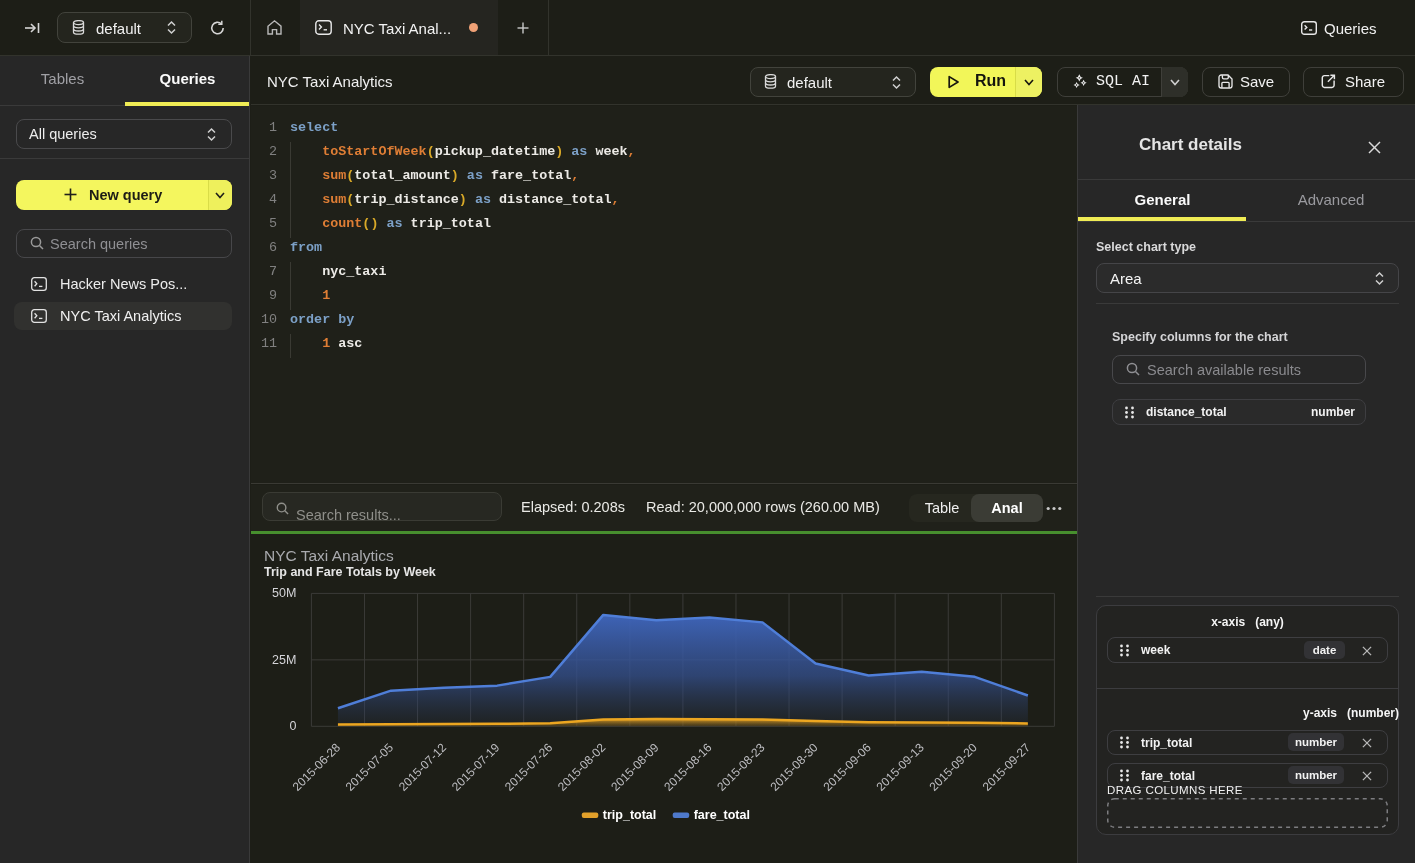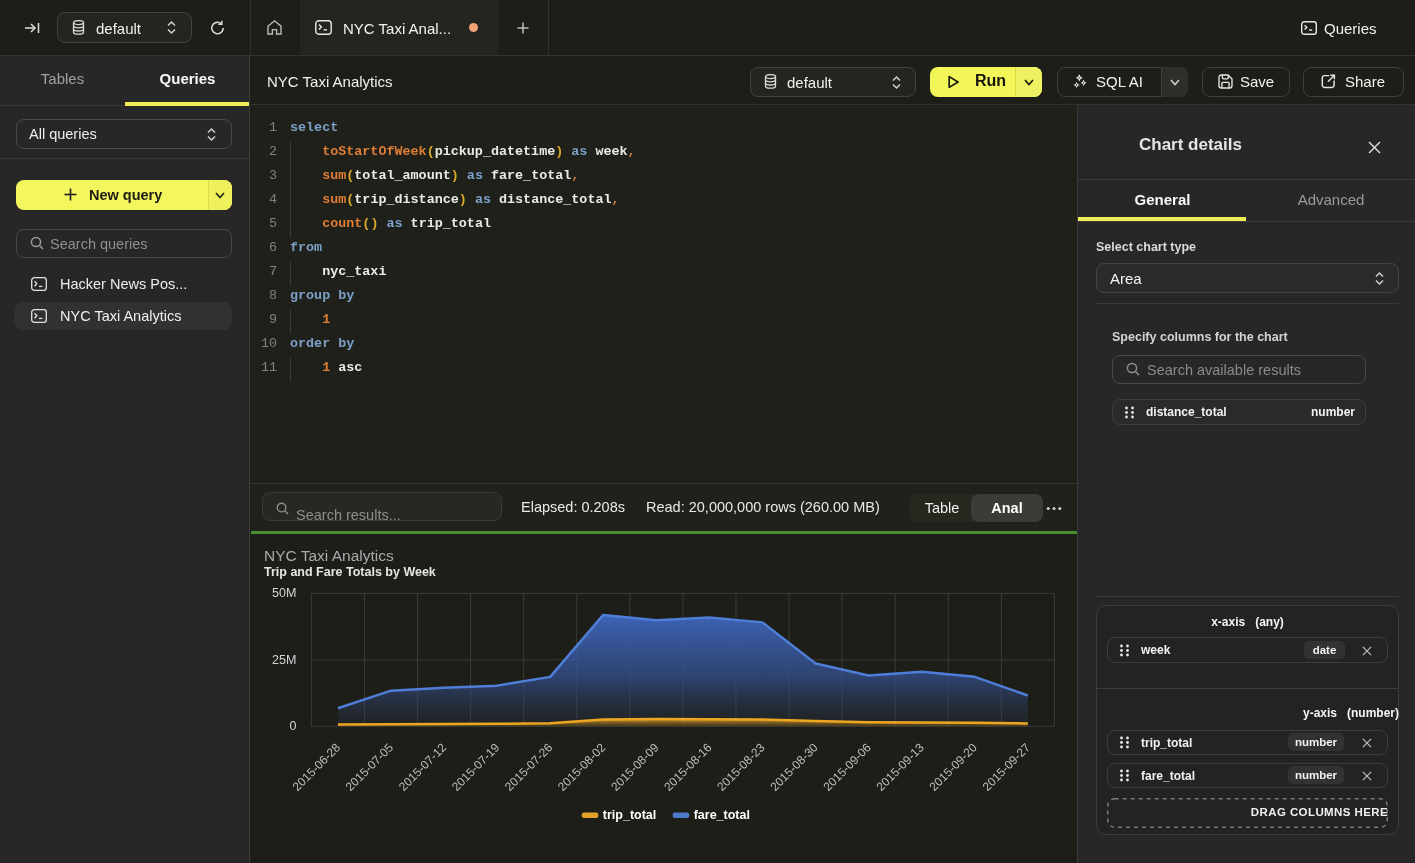--- a/index.html
+++ b/index.html
@@ -139,21 +139,21 @@
     <path d="M1 1 L5 5.5 L9 1"></path>
   </svg>
 
   <div class="abs" style="left:1057px;top:67px;width:131px;height:30px;border:1px solid #3f3f3a;border-radius:8px;"></div>
   <div class="abs" style="left:1161px;top:67px;width:27px;height:30px;border-radius:0 8px 8px 0;background:#2e2f29;border-left:1px solid #3f3f3a;"></div>
   <svg class="abs" style="left:1072px;top:72px" width="17" height="18" viewBox="0 0 17 18" fill="#ebebeb" fill-rule="evenodd">
     <path d="M7.3 2.2 Q8 5.1 10.9 5.8 Q8 6.5 7.3 9.4 Q6.6 6.5 3.7 5.8 Q6.6 5.1 7.3 2.2 Z M7.3 4.9 Q6.9 5.5 6.4 5.8 Q6.9 6.1 7.3 6.7 Q7.7 6.1 8.2 5.8 Q7.7 5.5 7.3 4.9 Z"></path>
     <path d="M11.6 7.7 Q12.2 10.2 14.7 10.8 Q12.2 11.4 11.6 13.9 Q11 11.4 8.5 10.8 Q11 10.2 11.6 7.7 Z M11.6 9.9 Q11.25 10.45 10.75 10.8 Q11.25 11.15 11.6 11.7 Q11.95 11.15 12.45 10.8 Q11.95 10.45 11.6 9.9 Z"></path>
     <path d="M4.6 9.9 Q5.2 12.4 7.7 13 Q5.2 13.6 4.6 16.1 Q4 13.6 1.5 13 Q4 12.4 4.6 9.9 Z M4.6 12.1 Q4.25 12.65 3.75 13 Q4.25 13.35 4.6 13.9 Q4.95 13.35 5.45 13 Q4.95 12.65 4.6 12.1 Z"></path>
   </svg>
-  <div class="abs" style="left:1096px;top:73px;font-size:15px;color:#f2f2f2;font-weight:500;">SQL AI</div>
+  <div class="abs" style="left:1096px;top:73px;font-size:15px;color:#f2f2f2;font-weight:500;font-family:Liberation Mono, monospace;">SQL AI</div>
   <svg class="abs" style="left:1170px;top:79px" width="10" height="7" viewBox="0 0 10 7" fill="none" stroke="#cfcfcf" stroke-width="1.6">
     <path d="M1 1 L5 5.5 L9 1"></path>
   </svg>
 
   <div class="abs" style="left:1202px;top:67px;width:88px;height:30px;border:1px solid #3f3f3a;border-radius:8px;"></div>
   <svg class="abs" style="left:1218px;top:74px" width="15" height="15" viewBox="0 0 15 15" fill="none" stroke="#e8e8e8" stroke-width="1.35">
     <path d="M1 3.2 A2.2 2.2 0 0 1 3.2 1 H10 L14 5 V11.8 A2.2 2.2 0 0 1 11.8 14 H3.2 A2.2 2.2 0 0 1 1 11.8 Z"></path>
     <path d="M4.4 1.2 V3.6 A1.3 1.3 0 0 0 5.7 4.9 H9 A1.3 1.3 0 0 0 10.3 3.6 V1.6"></path>
     <path d="M3.9 13.8 V9.3 A0.9 0.9 0 0 1 4.8 8.4 H10.2 A0.9 0.9 0 0 1 11.1 9.3 V13.8"></path>
   </svg>
@@ -169,21 +169,20 @@
 
   <div class="abs" style="left:251px;top:106px;width:826px;height:378px;background:#1f2019;border-bottom:1px solid #3a3a34;"></div>
   <div id="code" class="abs" style="left:251px;top:116px;width:826px;font-family:'Liberation Mono',monospace;font-size:13.4px;line-height:24px;font-weight:700;">
       <div style="position:relative;height:24px;white-space:pre;"><span style="display:inline-block;width:26px;text-align:right;color:#808080;font-weight:400;">1</span><span style="display:inline-block;width:13px;"></span><span style="color:#7ca0c7">select</span></div>
       <div style="position:relative;height:24px;white-space:pre;"><span style="position:absolute;left:38.5px;top:2px;bottom:-2px;width:1px;background:#3a3a33"></span><span style="display:inline-block;width:26px;text-align:right;color:#808080;font-weight:400;">2</span><span style="display:inline-block;width:13px;"></span>    <span style="color:#df7e35">toStartOfWeek</span><span style="color:#d9a928">(</span><span style="color:#eceae6">pickup_datetime</span><span style="color:#d9a928">)</span> <span style="color:#7ca0c7">as</span> <span style="color:#eceae6">week</span><span style="color:#df7e35">,</span></div>
       <div style="position:relative;height:24px;white-space:pre;"><span style="position:absolute;left:38.5px;top:2px;bottom:-2px;width:1px;background:#3a3a33"></span><span style="display:inline-block;width:26px;text-align:right;color:#808080;font-weight:400;">3</span><span style="display:inline-block;width:13px;"></span>    <span style="color:#df7e35">sum</span><span style="color:#d9a928">(</span><span style="color:#eceae6">total_amount</span><span style="color:#d9a928">)</span> <span style="color:#7ca0c7">as</span> <span style="color:#eceae6">fare_total</span><span style="color:#df7e35">,</span></div>
       <div style="position:relative;height:24px;white-space:pre;"><span style="position:absolute;left:38.5px;top:2px;bottom:-2px;width:1px;background:#3a3a33"></span><span style="display:inline-block;width:26px;text-align:right;color:#808080;font-weight:400;">4</span><span style="display:inline-block;width:13px;"></span>    <span style="color:#df7e35">sum</span><span style="color:#d9a928">(</span><span style="color:#eceae6">trip_distance</span><span style="color:#d9a928">)</span> <span style="color:#7ca0c7">as</span> <span style="color:#eceae6">distance_total</span><span style="color:#df7e35">,</span></div>
       <div style="position:relative;height:24px;white-space:pre;"><span style="position:absolute;left:38.5px;top:2px;bottom:-2px;width:1px;background:#3a3a33"></span><span style="display:inline-block;width:26px;text-align:right;color:#808080;font-weight:400;">5</span><span style="display:inline-block;width:13px;"></span>    <span style="color:#df7e35">count</span><span style="color:#d9a928">(</span><span style="color:#d9a928">)</span> <span style="color:#7ca0c7">as</span> <span style="color:#eceae6">trip_total</span></div>
       <div style="position:relative;height:24px;white-space:pre;"><span style="display:inline-block;width:26px;text-align:right;color:#808080;font-weight:400;">6</span><span style="display:inline-block;width:13px;"></span><span style="color:#7ca0c7">from</span></div>
       <div style="position:relative;height:24px;white-space:pre;"><span style="position:absolute;left:38.5px;top:2px;bottom:-2px;width:1px;background:#3a3a33"></span><span style="display:inline-block;width:26px;text-align:right;color:#808080;font-weight:400;">7</span><span style="display:inline-block;width:13px;"></span>    <span style="color:#eceae6">nyc_taxi</span></div>
-      <div style="position:relative;height:24px;white-space:pre;"><span style="display:inline-block;width:26px;text-align:right;color:#808080;font-weight:400;">8</span><span style="display:inline-block;width:13px;"></span><span style="color:#7ca0c7">group by</span></div>
       <div style="position:relative;height:24px;white-space:pre;"><span style="position:absolute;left:38.5px;top:2px;bottom:-2px;width:1px;background:#3a3a33"></span><span style="display:inline-block;width:26px;text-align:right;color:#808080;font-weight:400;">9</span><span style="display:inline-block;width:13px;"></span>    <span style="color:#df7e35">1</span></div>
       <div style="position:relative;height:24px;white-space:pre;"><span style="display:inline-block;width:26px;text-align:right;color:#808080;font-weight:400;">10</span><span style="display:inline-block;width:13px;"></span><span style="color:#7ca0c7">order by</span></div>
       <div style="position:relative;height:24px;white-space:pre;"><span style="position:absolute;left:38.5px;top:2px;bottom:-2px;width:1px;background:#3a3a33"></span><span style="display:inline-block;width:26px;text-align:right;color:#808080;font-weight:400;">11</span><span style="display:inline-block;width:13px;"></span>    <span style="color:#df7e35">1</span> <span style="color:#eceae6">asc</span></div>
     </div>
 
   <div class="abs" style="left:251px;top:485px;width:826px;height:46px;background:#20211a;"></div>
   <div class="abs" style="left:262px;top:492px;width:240px;height:29px;background:#272822;border:1px solid #3a3b34;border-radius:8px;"></div>
   <svg class="abs" style="left:276px;top:502px" width="13" height="13" viewBox="0 0 14 14" fill="none" stroke="#8f8f8a" stroke-width="1.5">
     <circle cx="6" cy="6" r="4.6"></circle>
       <line x1="9.5" y1="9.5" x2="13" y2="13"></line>
@@ -351,15 +350,15 @@
   <div class="abs" style="left:1141px;top:769px;font-size:12px;color:#f2f2f2;font-weight:700;">fare_total</div>
   <div class="abs" style="left:1288px;top:766px;width:56px;height:18px;background:#323235;border-radius:5px;text-align:center;line-height:18px;font-size:11.5px;color:#f2f2f2;font-weight:700;">number</div>
   <svg class="abs" style="left:1361.5px;top:770.5px" width="10" height="10" viewBox="0 0 11 11" stroke="#b9b9b9" stroke-width="1.4">
     <line x1="1" y1="1" x2="10" y2="10"></line>
       <line x1="10" y1="1" x2="1" y2="10"></line>
   </svg>
 
   <svg class="abs" style="left:1107px;top:798px" width="281" height="30" viewBox="0 0 281 30" fill="none">
     <rect x="0.75" y="0.75" width="279.5" height="28.5" rx="7" stroke="#7d7d80" stroke-width="1.5" stroke-dasharray="4 4"></rect>
   </svg>
-  <div class="abs" style="left:1107px;top:798px;width:281px;height:29px;text-align:right;line-height:29px;font-size:11.5px;color:#f0f0f0;font-weight:700;letter-spacing:0.4px;">DRAG COLUMNS HERE</div>
+  <div class="abs" style="left:1107px;top:776px;width:281px;height:29px;text-align:left;line-height:29px;font-size:11.5px;color:#f0f0f0;font-weight:400;letter-spacing:0.4px;">DRAG COLUMNS HERE</div>
 
 </div>
 
 </body></html>

